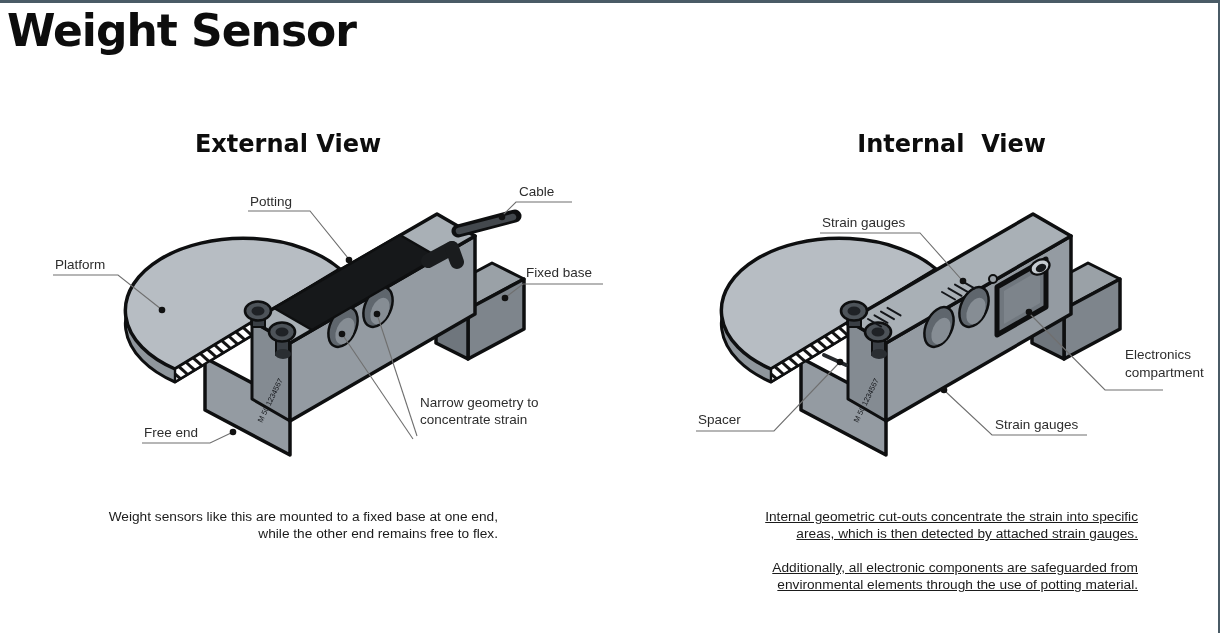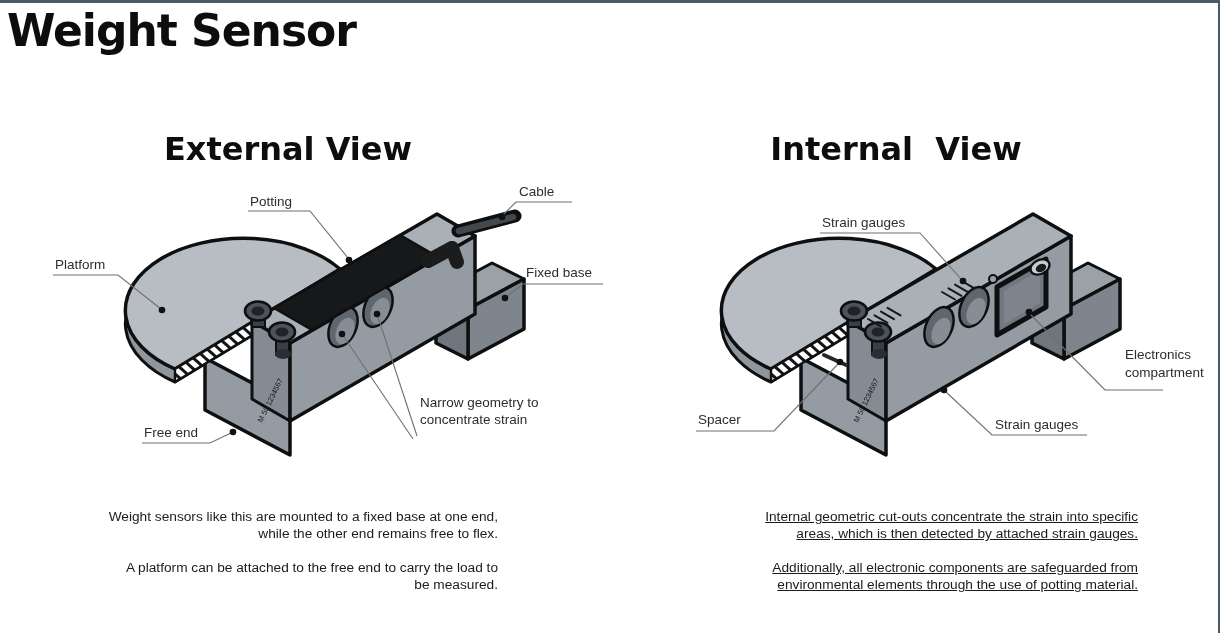--- a/index.html
+++ b/index.html
@@ -17,25 +17,25 @@
   .title{
     position:absolute;left:7px;top:2px;
     font-family:"DejaVu Sans",sans-serif;
     font-size:44px;font-weight:800;letter-spacing:-1px;
     color:#0d0d0d;margin:0;
   }
   .view-heading{
     position:absolute;top:127px;width:300px;
     text-align:center;
     font-family:"DejaVu Sans",sans-serif;
-    font-size:32px;font-weight:800;color:#0d0d0d;
+    font-size:24px;font-weight:800;color:#0d0d0d;
     white-space:pre;margin:0;
   }
   .heading-left{left:138px;}
-  .heading-right{left:746px;}
+  .heading-right{left:746px;text-align:right;}
   .caption{
     position:absolute;top:505px;width:390px;
     text-align:right;font-size:13.7px;line-height:17px;color:#1b1b1b;
   }
   .caption-left{left:108px;}
   .caption-right{left:748px;text-decoration:underline;}
   .caption p{margin:0 0 17px 0;}
   .diagram-svg{position:absolute;left:0;top:0;}
   text.lbl{
     font-family:"Liberation Sans",sans-serif;
@@ -203,20 +203,19 @@
     </g>
     <g>
       <text class="lbl" x="995" y="426">Strain gauges</text>
       <path class="leader" d="M 1087 432 L 992 432 L 946 389"></path>
       <circle class="dot" cx="944" cy="387" r="3.3"></circle>
     </g>
   </svg>
 
   <div class="caption caption-left">
     <p>Weight sensors like this are mounted to a fixed base at one end, while the other end remains free to flex.</p>
-    <p>A platform can be attached to the free end to carry the load to be measured.</p>
   </div>
   <div class="caption caption-right">
     <p>Internal geometric cut-outs concentrate the strain into specific areas, which is then detected by attached strain gauges.</p>
     <p>Additionally, all electronic components are safeguarded from environmental elements through the use of potting material.</p>
   </div>
 
 </div>
 
 </body></html>

